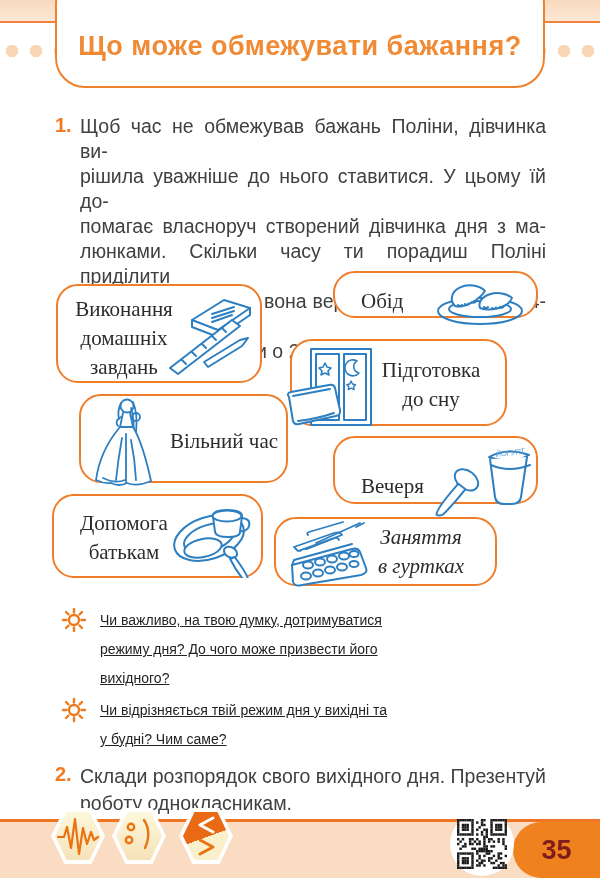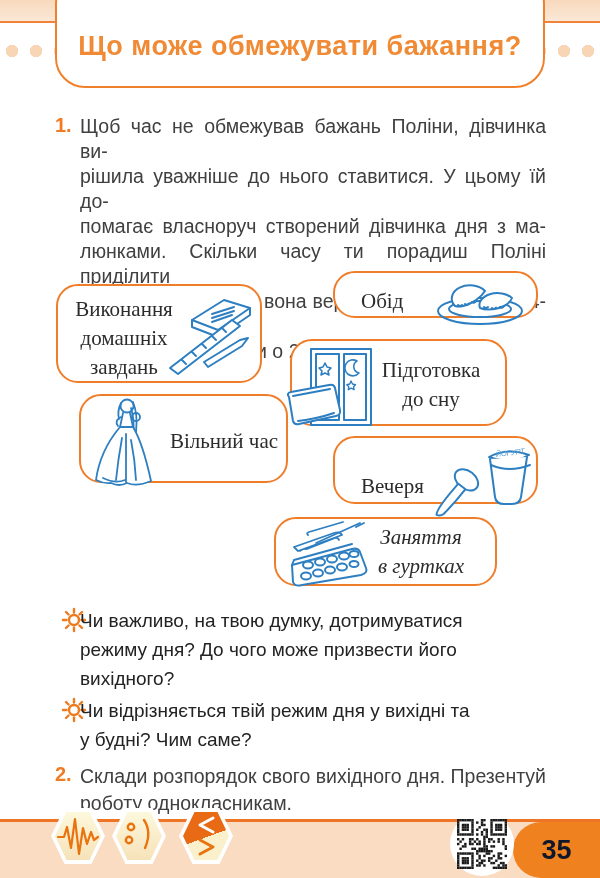--- a/index.html
+++ b/index.html
@@ -45,42 +45,42 @@
   .c5{left:333px;top:436px;width:205px;height:68px;}
   .c5 .card-label{left:26px;top:20px;margin-top:14px;}
   .c5 .card-icon{right:2px;top:3px;}
   .c6{left:52px;top:494px;width:211px;height:84px;}
   .c6 .card-label{left:12px;top:13px;width:116px;}
   .c6 .card-icon{right:0px;top:2px;}
   .c7{left:274px;top:517px;width:223px;height:69px;}
   .c7 .card-label{right:12px;top:4px;width:124px;font-style:italic;}
   .c7 .card-icon{left:10px;top:2px;}
   
-  .question{position:absolute;left:80px;width:450px;font-size:19px;line-height:29px;color:#232323;}
+  .question{position:absolute;left:100px;width:450px;font-size:14px;line-height:29px;color:#232323;text-decoration:underline;}
   .sun{position:absolute;left:61px;width:26px;height:26px;}
   #q1{top:606px;} #sun1{top:607px;}
   #q2{top:696px;} #sun2{top:697px;}
   
   .footer-band{position:absolute;left:0;top:822px;width:600px;height:56px;background:#f9dcc2;}
   .footer-line{position:absolute;left:0;top:819px;width:600px;height:3px;background:#ee7426;}
   .hex{position:absolute;width:54px;height:56px;z-index:4;
        clip-path:polygon(25% 0%,75% 0%,100% 50%,75% 100%,25% 100%,0% 50%);background:#fff;}
   .hex-in{position:absolute;left:4px;top:4px;width:46px;height:48px;
           clip-path:polygon(25% 0%,75% 0%,100% 50%,75% 100%,25% 100%,0% 50%);
           background:linear-gradient(180deg,#fdf8dc 0%,#f6e2b9 100%);}
   .hex1{left:51px;top:808px;} .hex2{left:112px;top:808px;} .hex3{left:179px;top:808px;}
   .hex3 .hex-in{background:linear-gradient(160deg,#e96a14 0 52%,#fbf0cc 52% 100%);}
   .hex svg{position:absolute;left:4px;top:4px;z-index:2;}
   .footer-url{position:absolute;right:150px;top:841px;font-size:15.5px;color:#2e2620;z-index:4;margin-top:46px;}
   .qr-circle{position:absolute;left:450px;top:812px;width:64px;height:64px;border-radius:50%;
              background:#fff;z-index:5;}
   .qr{position:absolute;left:457px;top:819px;z-index:6;}
   .pagenum-badge{position:absolute;left:513px;top:822px;width:87px;height:56px;background:#f0811f;
                  border-radius:28px 0 0 28px;display:flex;align-items:center;justify-content:center;z-index:4;}
-  .pagenum{font-size:27px;font-weight:bold;color:#0f172a;}
+  .pagenum{font-size:27px;font-weight:bold;color:#7f1d1d;}
 </style>
 </head>
 <body>
 
 <div class="page">
 
   <div class="top-band"></div>
   <div class="top-line"></div>
   <div class="dots-row"></div>
   <div class="title-box">
@@ -166,20 +166,40 @@
       <path d="M56,18 l5,38 q1,7 9,7 h8 q8,0 9,-7 l6,-40" fill="#fff"></path>
       <path d="M57,24 q18,8 39,0"></path>
       <text x="62" y="16" transform="rotate(-7 62 16)" font-size="7.5" font-style="italic" fill="#5b9fd4" stroke="none" font-family="Liberation Sans, sans-serif">ЙОГУРТ</text>
       <g transform="rotate(38 30 42)">
         <ellipse cx="30" cy="38" rx="13" ry="9" fill="#fff"></ellipse>
         <path d="M26,46 q-2,34 2,38 q4,-1 5,-5 q2,-16 2,-33 Z" fill="#fff"></path>
       </g>
     </svg>
   </div>
 
+  <div class="card c6">
+    <div class="card-label">Допомога
+батькам</div>
+    <svg class="card-icon" width="98" height="80" viewBox="0 0 98 80" fill="none" stroke="#2E7FC1" stroke-width="2" stroke-linecap="round" stroke-linejoin="round">
+      <g transform="rotate(-18 46 40)">
+        <ellipse cx="46" cy="40" rx="36" ry="21" fill="#fff"></ellipse>
+        <ellipse cx="46" cy="40" rx="26" ry="13"></ellipse>
+      </g>
+      <g transform="rotate(-12 40 50)">
+        <ellipse cx="40" cy="50" rx="19" ry="9" fill="#fff"></ellipse>
+      </g>
+      <path d="M50,18 q0,-6 14,-6 q15,0 15,6 l-2,16 q0,5 -12,5 q-12,0 -13,-5 Z" fill="#fff"></path>
+      <ellipse cx="64" cy="18" rx="14.5" ry="5.5" fill="#fff"></ellipse>
+      <path d="M79,20 q9,1 7,8 q-2,6 -9,5"></path>
+      <g transform="rotate(30 70 58)">
+        <ellipse cx="66" cy="56" rx="7" ry="5" fill="#fff"></ellipse>
+        <path d="M72,58 q18,8 22,12 q-1,3 -4,3 q-12,-5 -21,-11 Z" fill="#fff"></path>
+      </g>
+    </svg>
+  </div>
 
   <div class="card c7">
     <div class="card-label">Заняття
 в гуртках</div>
     <svg class="card-icon" width="86" height="66" viewBox="0 0 86 66" fill="none" stroke="#2E7FC1" stroke-width="2" stroke-linecap="round" stroke-linejoin="round">
       <path d="M14,22 q2,-3 7,-2 l28,-11 q3,-1 4,2 M22,6 q-2,-2 1,-3 l34,-10" transform="translate(0,8)" stroke-width="1.8"></path>
       <path d="M8,26 l40,-14 q6,-2 8,2 l-44,16 Z" fill="#fff" stroke-width="1.8"></path>
       <path d="M30,22 L74,2 M70,6 l8,-4" stroke-width="1.8"></path>
       <path d="M6,44 L66,28 q6,-1.5 8,3 l6,16 q2,5 -5,7 L16,64 q-7,2 -9,-3 Z" fill="#fff"></path>
       <path d="M6,44 l2,-5 58,-16"></path>

